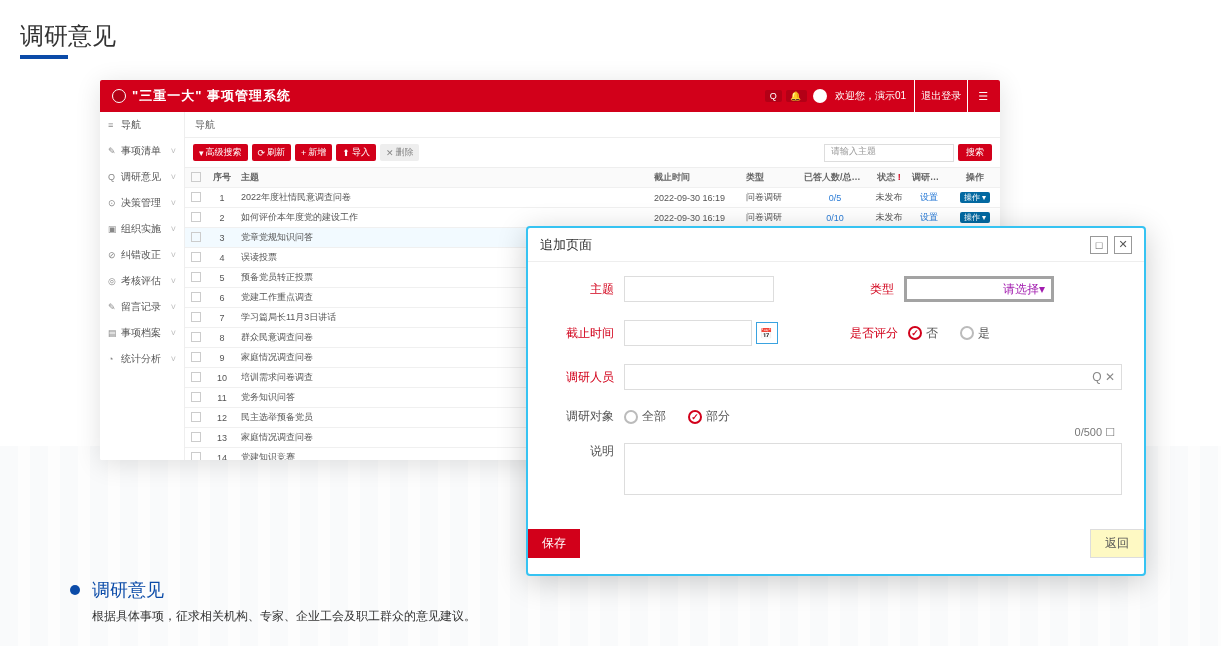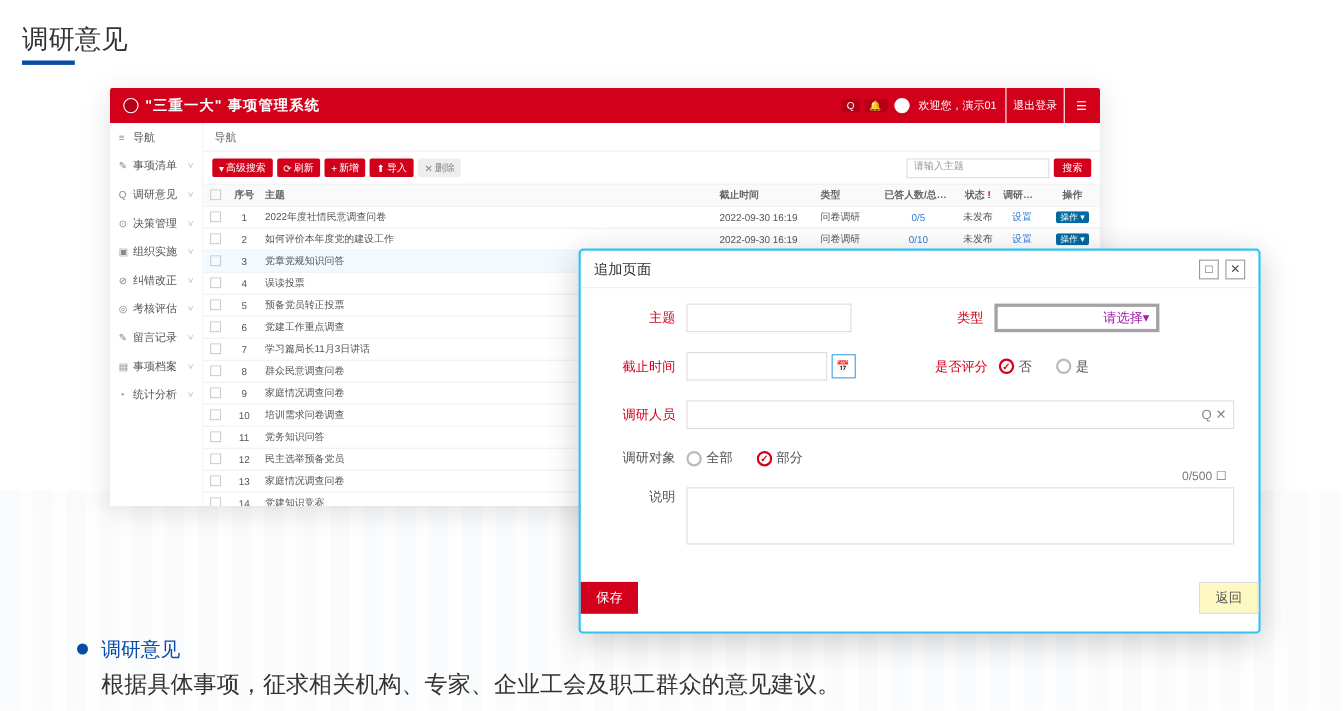--- a/index.html
+++ b/index.html
@@ -69,21 +69,21 @@
 .desc-row{align-items:flex-start}
 .desc-box{flex:1;height:52px;border:1px solid #ddd;position:relative}
 .desc-count{position:absolute;right:6px;top:-18px;font-size:11px;color:#777}
 .modal-foot{display:flex;justify-content:space-between;gap:4px;padding:8px 0 16px}
 .m-save{background:#d2001a;color:#fff;font-size:12px;padding:5px 14px;border:none;cursor:pointer}
 .m-back{background:#fef9c3;border:1px solid #ddd;font-size:12px;padding:5px 14px;cursor:pointer;color:#555}
 
 .bullet-block{position:absolute;left:70px;top:578px}
 .bullet-head{display:flex;align-items:center;font-size:18px;color:#0b4ba8;font-weight:500;margin-bottom:6px}
 .bullet-dot{width:10px;height:10px;border-radius:50%;background:#0b4ba8;margin-right:12px}
-.bullet-text{font-size:21px;color:#333;margin-left:22px}
+.bullet-text{font-size:12px;color:#333;margin-left:22px}
 
 .bg-city{position:absolute;left:0;bottom:0;width:100%;height:200px;z-index:-1;opacity:.10;background:repeating-linear-gradient(90deg,#cfd8e0 0 18px,transparent 18px 30px),linear-gradient(#eef1f4,#eef1f4)}
 </style>
 </head>
 <body>
 <div class="page-wrap">
 
 <div class="bg-city"></div>
 
 <div class="slide-title">调研意见</div>

